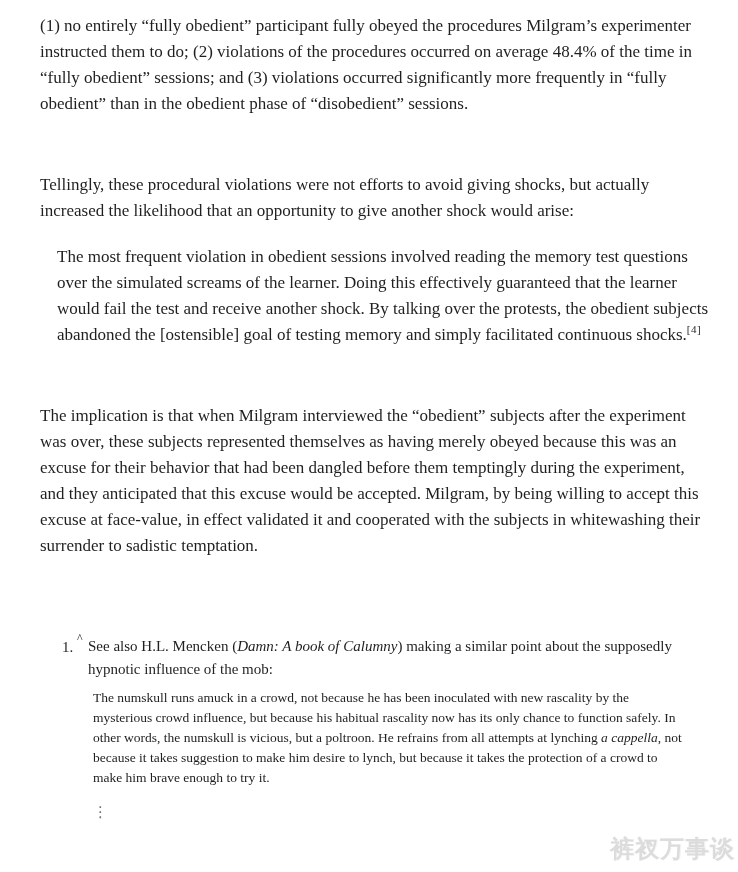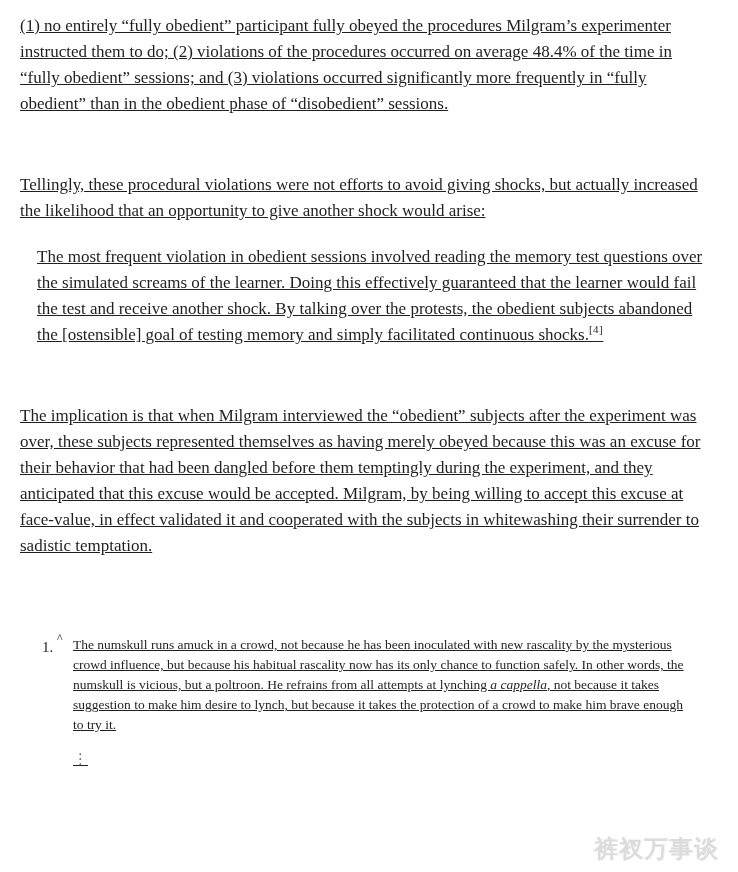--- a/index.html
+++ b/index.html
@@ -9,22 +9,21 @@
   }
   body {
     width: 738px;
     height: 872px;
     position: relative;
     overflow: hidden;
     color: #1f1f1f;
     font-family: "Liberation Serif", "DejaVu Serif", serif;
   }
   .article {
-    padding: 13px 26px 0 20px;
-    text-decoration: underline;
+    padding: 13px 26px 0 40px;
   }
   .para {
     font-size: 17px;
     line-height: 26px;
     margin: 0;
     text-align: left;
   }
   .para-gap {
     margin-top: 55px;
   }
@@ -76,21 +75,21 @@
   }
   .fn-ellipsis {
     margin: 9px 0 0 5px;
     font-size: 15px;
     line-height: 18px;
     color: #6f6f6f;
     font-family: "DejaVu Sans", "Liberation Sans", sans-serif;
   }
   .watermark {
     position: absolute;
-    right: 19px;
+    right: 3px;
     bottom: 7px;
     font-size: 24px;
     font-weight: 700;
     letter-spacing: 1px;
     color: #dcdcdc;
     text-shadow: 0 1px 0 #ffffff, 1px 0 0 #f2f2f2;
     font-family: "DejaVu Sans", "Liberation Sans", sans-serif;
     user-select: none;
   }
 </style>
@@ -106,20 +105,23 @@
   <blockquote class="main-quote">
     <span>The most frequent violation in obedient sessions involved reading the memory test questions over the simulated screams of the learner. Doing this effectively guaranteed that the learner would fail the test and receive another shock. By talking over the protests, the obedient subjects abandoned the [ostensible] goal of testing memory and simply facilitated continuous shocks.</span><a href="#" class="fn-ref">[4]</a>
   </blockquote>
 
   <p class="para para-gap">The implication is that when Milgram interviewed the “obedient” subjects after the experiment was over, these subjects represented themselves as having merely obeyed because this was an excuse for their behavior that had been dangled before them temptingly during the experiment, and they anticipated that this excuse would be accepted. Milgram, by being willing to accept this excuse at face-value, in effect validated it and cooperated with the subjects in whitewashing their surrender to sadistic temptation.</p>
 
   <div class="footnotes">
     <div class="fn-item">
       <span class="fn-num">1.</span>
       <a href="#" class="fn-backlink">^</a>
+      <p class="fn-text">
+        <span>See also H.L. Mencken (</span><i>Damn: A book of Calumny</i><span>) making a similar point about the supposedly hypnotic influence of the mob:</span>
+      </p>
       <blockquote class="fn-quote">
         <span>The numskull runs amuck in a crowd, not because he has been inoculated with new rascality by the mysterious crowd influence, but because his habitual rascality now has its only chance to function safely. In other words, the numskull is vicious, but a poltroon. He refrains from all attempts at lynching </span><i>a cappella</i><span>, not because it takes suggestion to make him desire to lynch, but because it takes the protection of a crowd to make him brave enough to try it.</span>
       </blockquote>
       <div class="fn-ellipsis">⋮</div>
     </div>
   </div>
 
 </div>
 
 <div class="watermark">裤衩万事谈</div>

